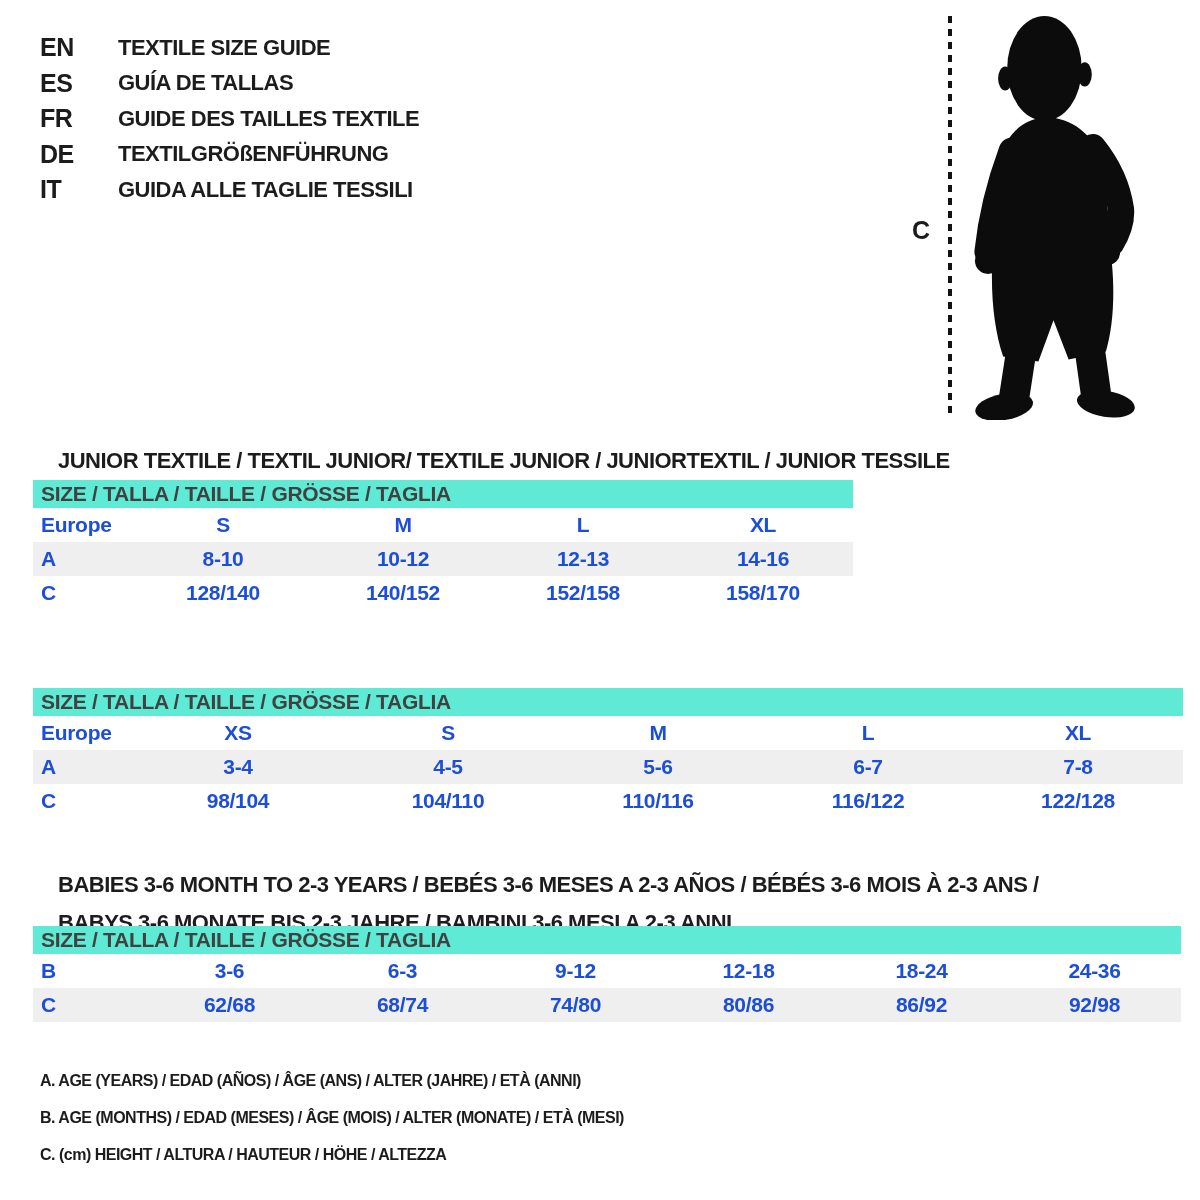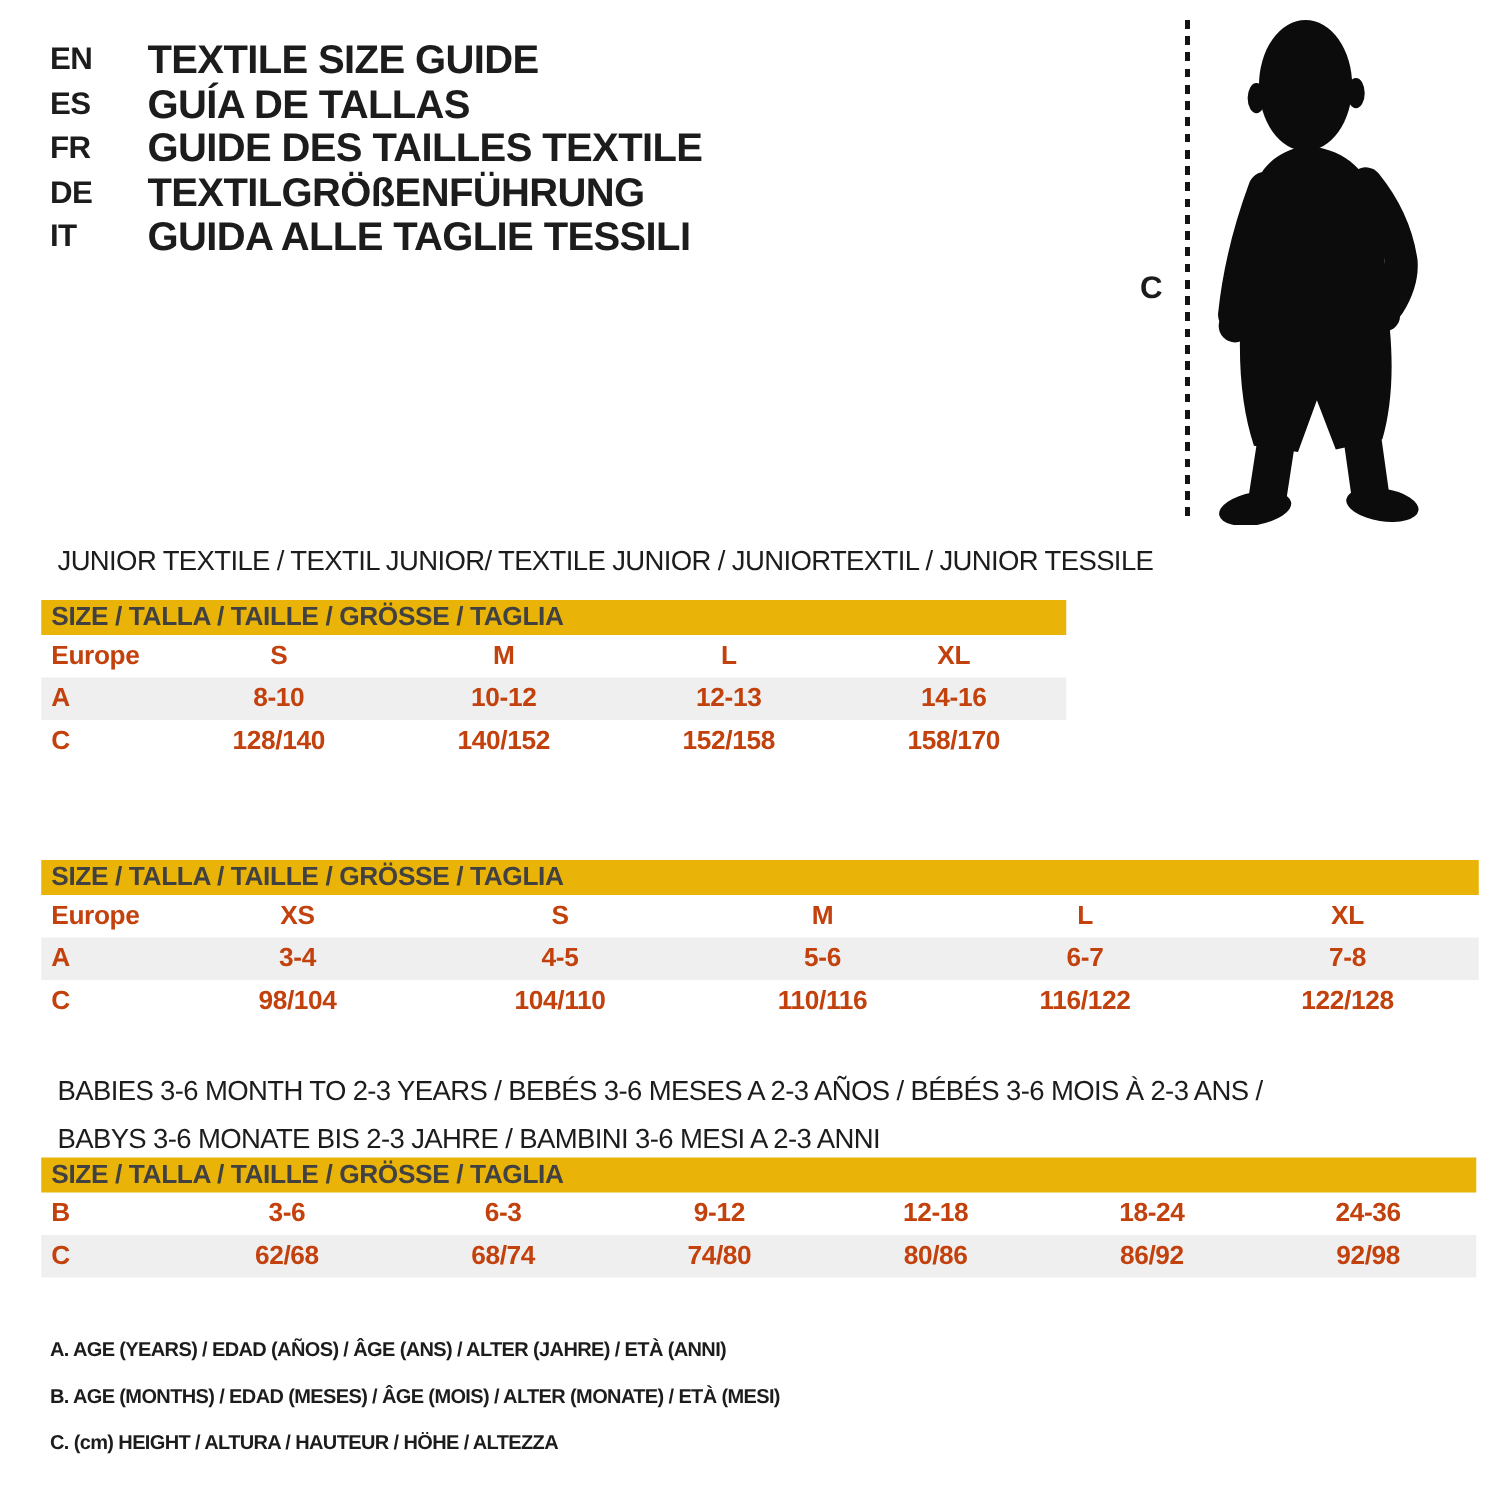--- a/index.html
+++ b/index.html
@@ -10,63 +10,63 @@
     overflow: hidden;
   }
   .page { position: relative; width: 1200px; height: 996px; color: #1c1c1c; border-radius: 27px; }
 
   
   .lang-block { position: absolute; left: 40px; top: 30px; }
   .lang-row { display: flex; height: 35.5px; align-items: center; }
   .lang-code {
     width: 78px; font-size: 25px; font-weight: 700; letter-spacing: -0.5px;
   }
-  .lang-title { font-size: 32px; font-weight: 700; letter-spacing: -0.5px; }
+  .lang-title { font-size: 22px; font-weight: 700; letter-spacing: -0.5px; }
 
   
   .figure { position: absolute; left: 0; top: 0; }
   .dotted-line {
     position: absolute; left: 948px; top: 16px; width: 4px; height: 400px;
     background: repeating-linear-gradient(to bottom, #131313 0px, #131313 7px, transparent 7px, transparent 13px);
   }
   .measure-label {
     position: absolute; left: 912px; top: 216px;
     font-size: 25px; font-weight: 700;
   }
   .silhouette { position: absolute; left: 962px; top: 12px; }
 
   
   .sec-heading {
-    position: absolute; left: 42px; margin: 4px;
-    font-size: 22px; font-weight: 400; letter-spacing: -0.5px;
+    position: absolute; left: 42px; margin: 16px;
+    font-size: 22px; font-weight: 700; letter-spacing: -0.5px;
     white-space: nowrap;
   }
   .sec-heading .sub { font-size: 0.62em; vertical-align: -0.25em; }
   #junior-heading   { top: 432px; }
   #children-heading { top: 641px; }
   #babies-heading   { top: 850px; line-height: 38px; }
 
   .size-table { position: absolute; left: 33px; }
   #junior-table   { top: 480px; width: 820px; }
   #children-table { top: 688px; width: 1150px; }
   #babies-table   { top: 926px; width: 1148px; }
 
   .size-bar {
     height: 28px; line-height: 28px;
-    background: #eab308; color: #414141;
+    background: #5eead4; color: #414141;
     font-size: 21px; font-weight: 700; letter-spacing: -0.3px;
     padding-left: 8px; box-sizing: border-box;
   }
   .trow { display: grid; height: 34px; align-items: center; }
   .g5 { grid-template-columns: 100px repeat(4, 180px); }
   .g6 { grid-template-columns: 100px repeat(5, 210px); }
   .g7 { grid-template-columns: 110px repeat(6, 173px); }
   .shaded { background: #efefef; }
   .cell {
-    font-size: 21px; font-weight: 700; color: #c2410c;
+    font-size: 21px; font-weight: 700; color: #1d4ed8;
     text-align: center; letter-spacing: -0.3px;
   }
   .cell.left { text-align: left; padding-left: 8px; }
 
   
   .legend { position: absolute; left: 40px; top: 1062px; }
   .legend-line {
     font-size: 16px; font-weight: 700; letter-spacing: -0.5px;
     line-height: 37px; white-space: nowrap;
   }

